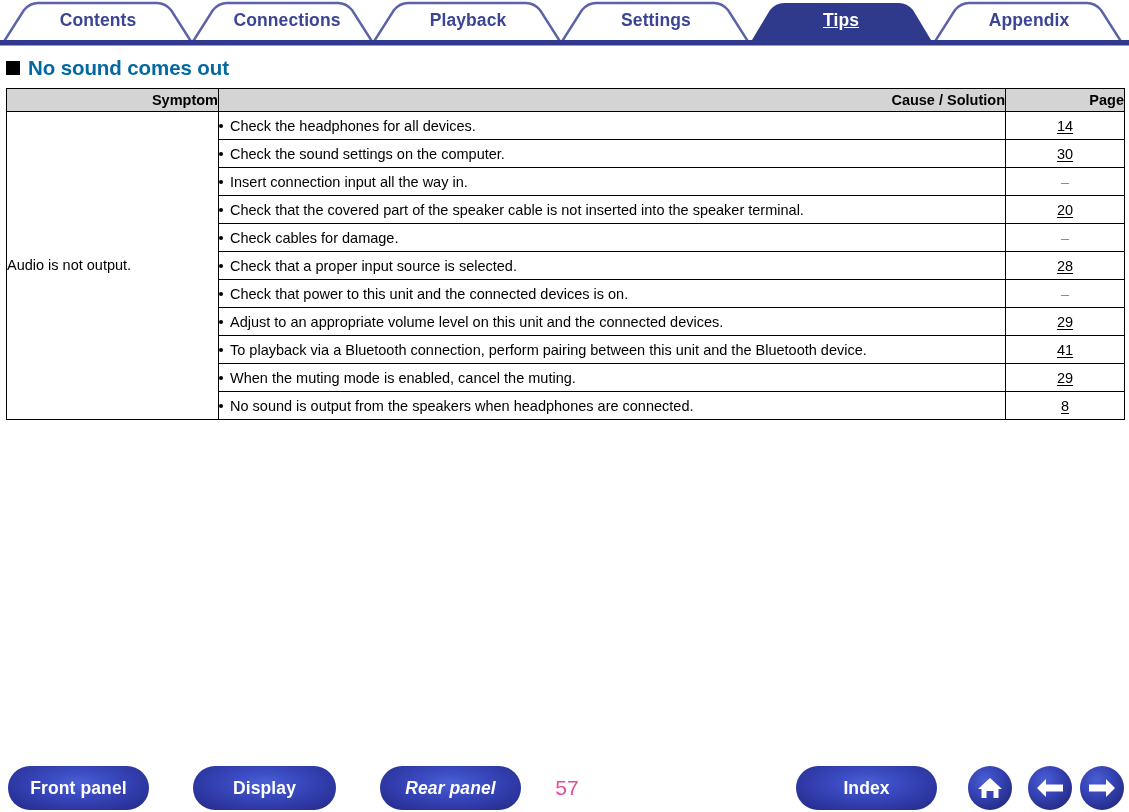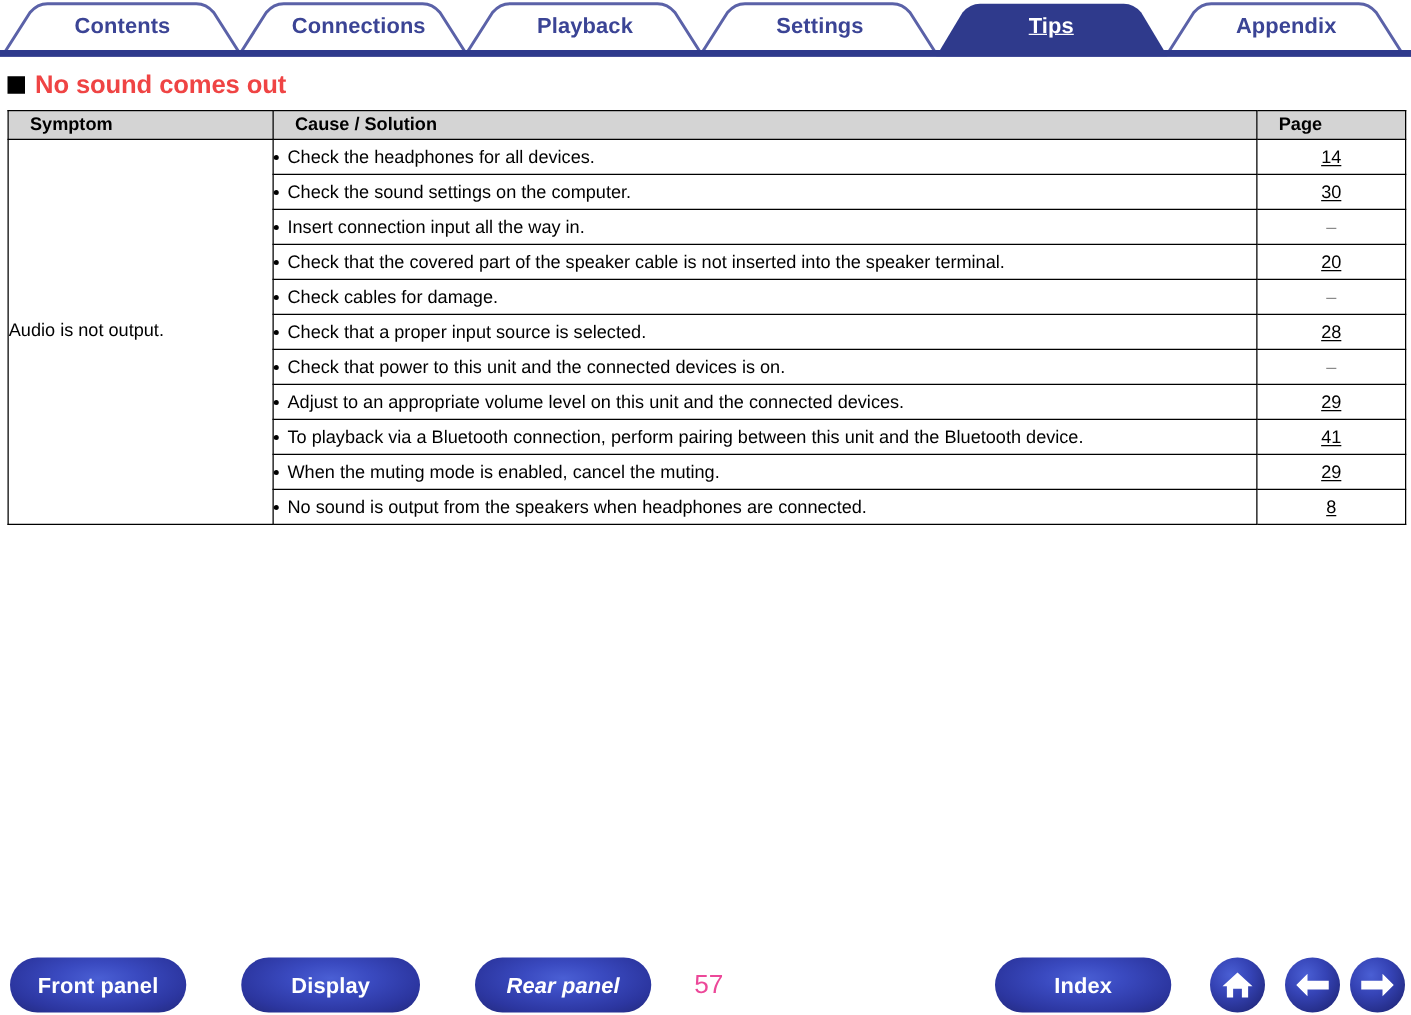--- a/index.html
+++ b/index.html
@@ -57,21 +57,21 @@
   }
   #heading .sq {
     width: 14px;
     height: 14px;
     background: #000;
     display: inline-block;
   }
   #heading .txt {
     font-size: 20.5px;
     font-weight: bold;
-    color: #ef4444;
+    color: #0369a1;
     line-height: 1;
     letter-spacing: -0.1px;
   }
 
   
   #tbl {
     position: absolute;
     left: 6px;
     top: 88px;
     width: 1118px;
@@ -81,23 +81,22 @@
   #tbl th, #tbl td {
     border: 1px solid #000;
     padding: 0;
     vertical-align: middle;
   }
   #tbl thead th {
     background: #d4d4d4;
     height: 22px;
     font-size: 14.5px;
     font-weight: bold;
-    text-align: left;
+    text-align: right;
     color: #000;
-    padding-left: 17px;
   }
   td.symptom {
     vertical-align: top;
     padding: 4px 0 0 6px;
     font-size: 14.5px;
     text-align: left;
     line-height: 1.2;
   }
   td.cause {
     padding: 0 4px 0 10px;

